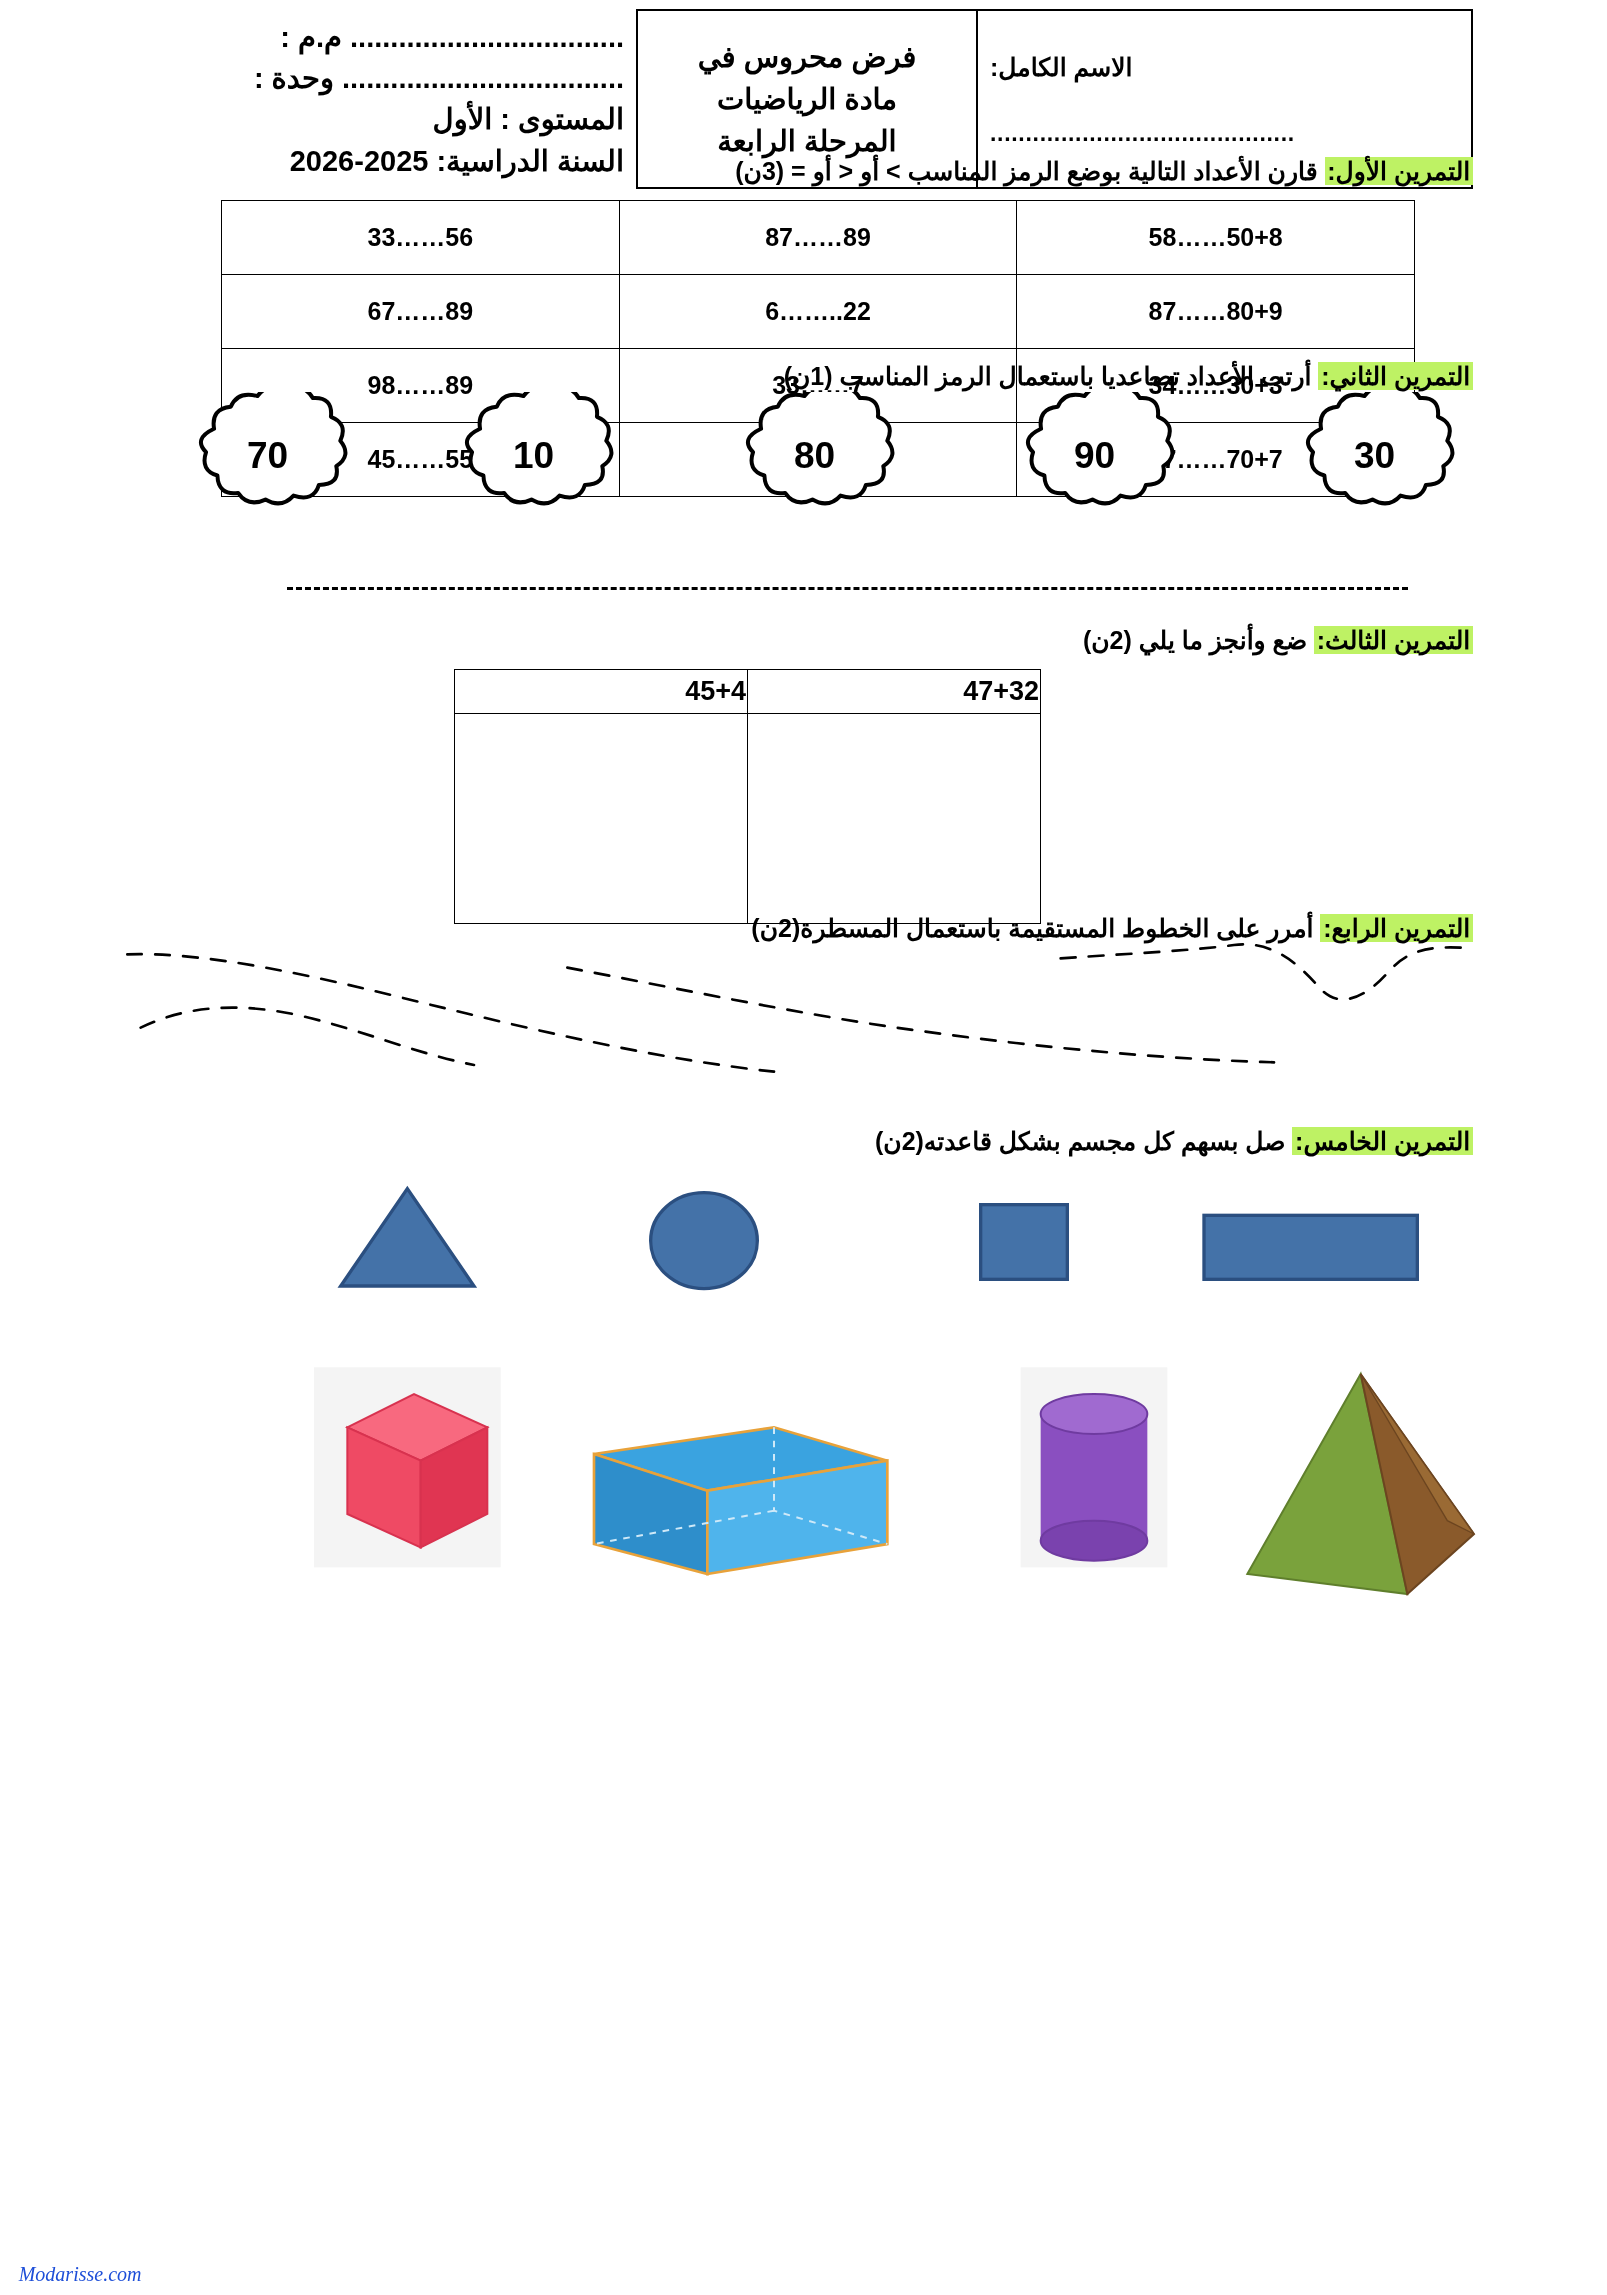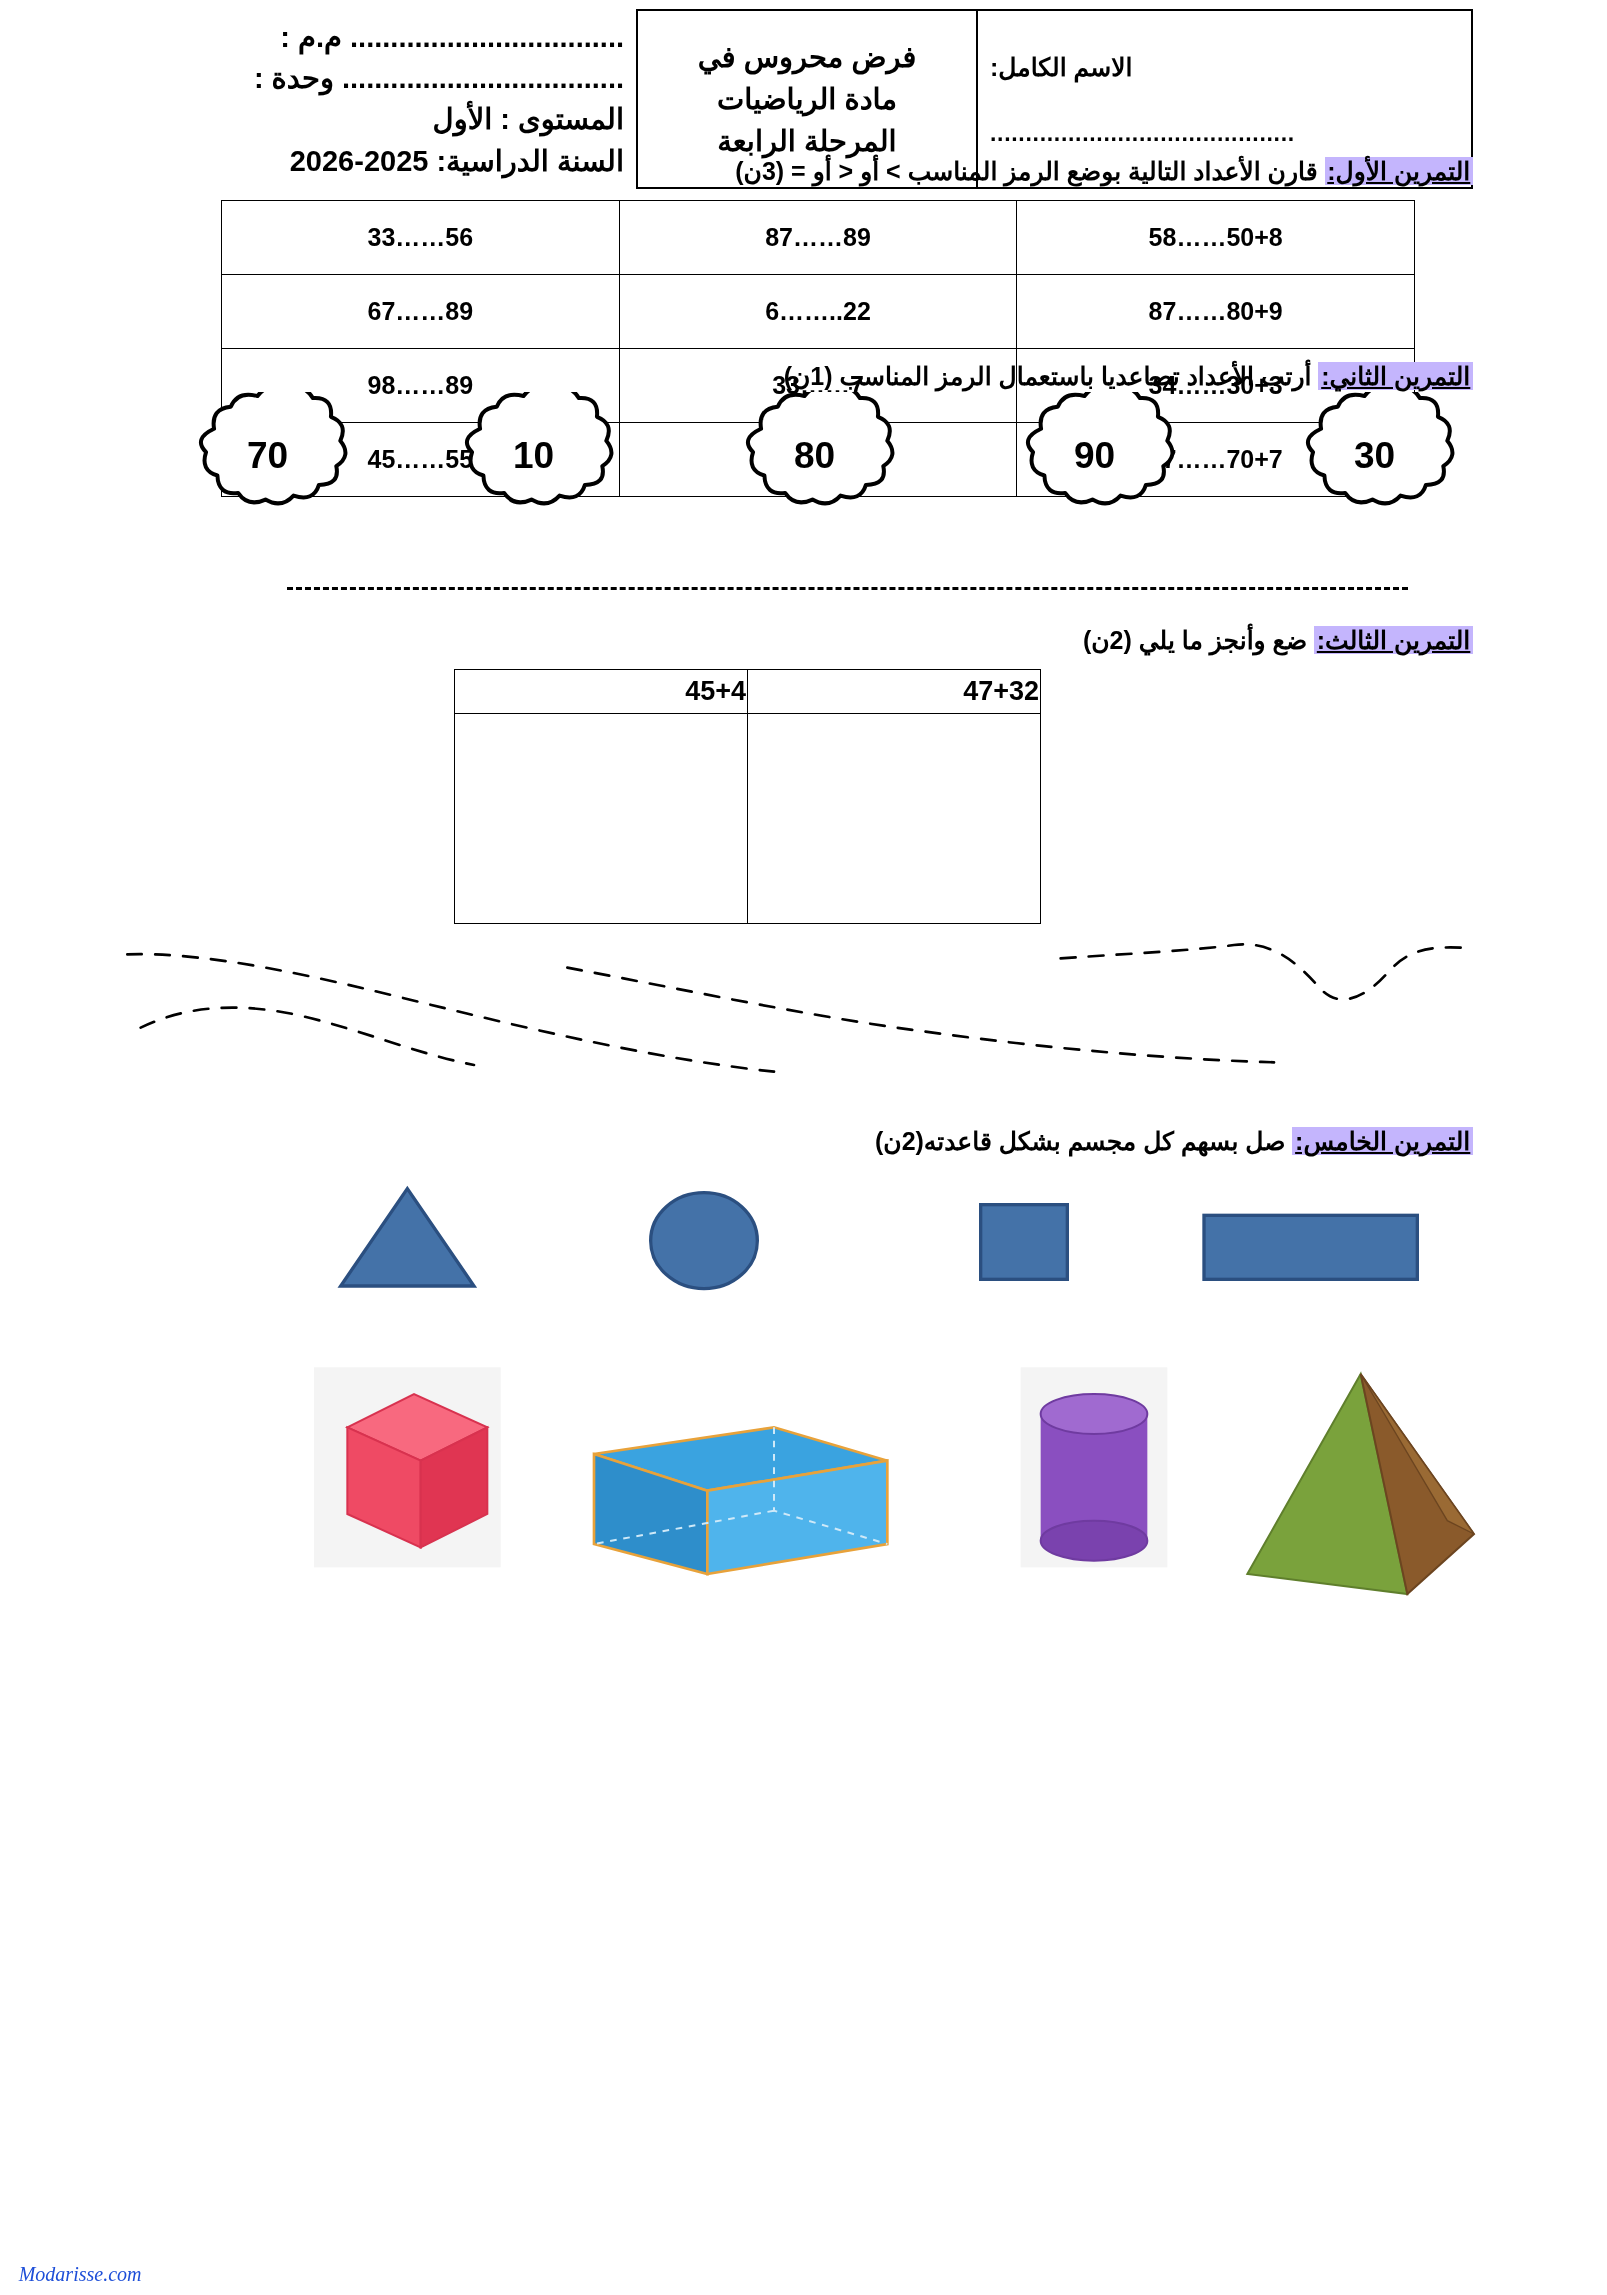--- a/index.html
+++ b/index.html
@@ -71,22 +71,21 @@
 
   
   .ex-title {
     font-size: 25px;
     font-weight: bold;
     text-align: right;
     direction: rtl;
     white-space: nowrap;
   }
   .ex-title .label {
-    background: #c4b5fd;
-    text-decoration: underline;
+    background: #bef264;
     padding: 0 2.7px;
   }
 
   #ex1-title { position: absolute; top: 157px; right: 135px; width: 1328px; }
   #ex2-title { position: absolute; top: 362px; right: 135px; width: 1328px; }
   #ex3-title { position: absolute; top: 626px; right: 135px; width: 1328px; }
   #ex4-title { position: absolute; top: 914px; right: 135px; width: 1328px; }
   #ex5-title { position: absolute; top: 1127px; right: 135px; width: 1328px; }
 
   
@@ -312,20 +311,24 @@
       <td>47+32</td>
       <td>45+4</td>
     </tr>
     <tr class="body">
       <td></td>
       <td></td>
     </tr>
   </tbody>
     </table>
 
+  <div class="ex-title" id="ex4-title">
+    <span class="label">التمرين الرابع:</span>
+    <span>أمرر على الخطوط المستقيمة باستعمال المسطرة(2ن)</span>
+  </div>
 
   <div class="lines-area">
     <svg width="1408" height="180" viewBox="0 0 2110 270" aria-hidden="true">
       <g fill="none" stroke="#000" stroke-width="4" stroke-dasharray="22 20" stroke-linecap="round">
         <path d="M60 130 C 130 96, 210 92, 300 112 C 400 136, 470 168, 560 186"></path>
         <path d="M40 20 C 160 16, 320 52, 480 92 C 660 136, 840 178, 1010 196"></path>
         <path d="M700 40 C 860 70, 1020 104, 1180 128 C 1360 154, 1560 176, 1760 182"></path>
         <path d="M1440 26 C 1560 18, 1640 14, 1700 6 C 1760 -2, 1800 38, 1830 72 C 1860 104, 1900 82, 1930 48 C 1960 14, 1990 8, 2040 10"></path>
       </g>
     </svg>

